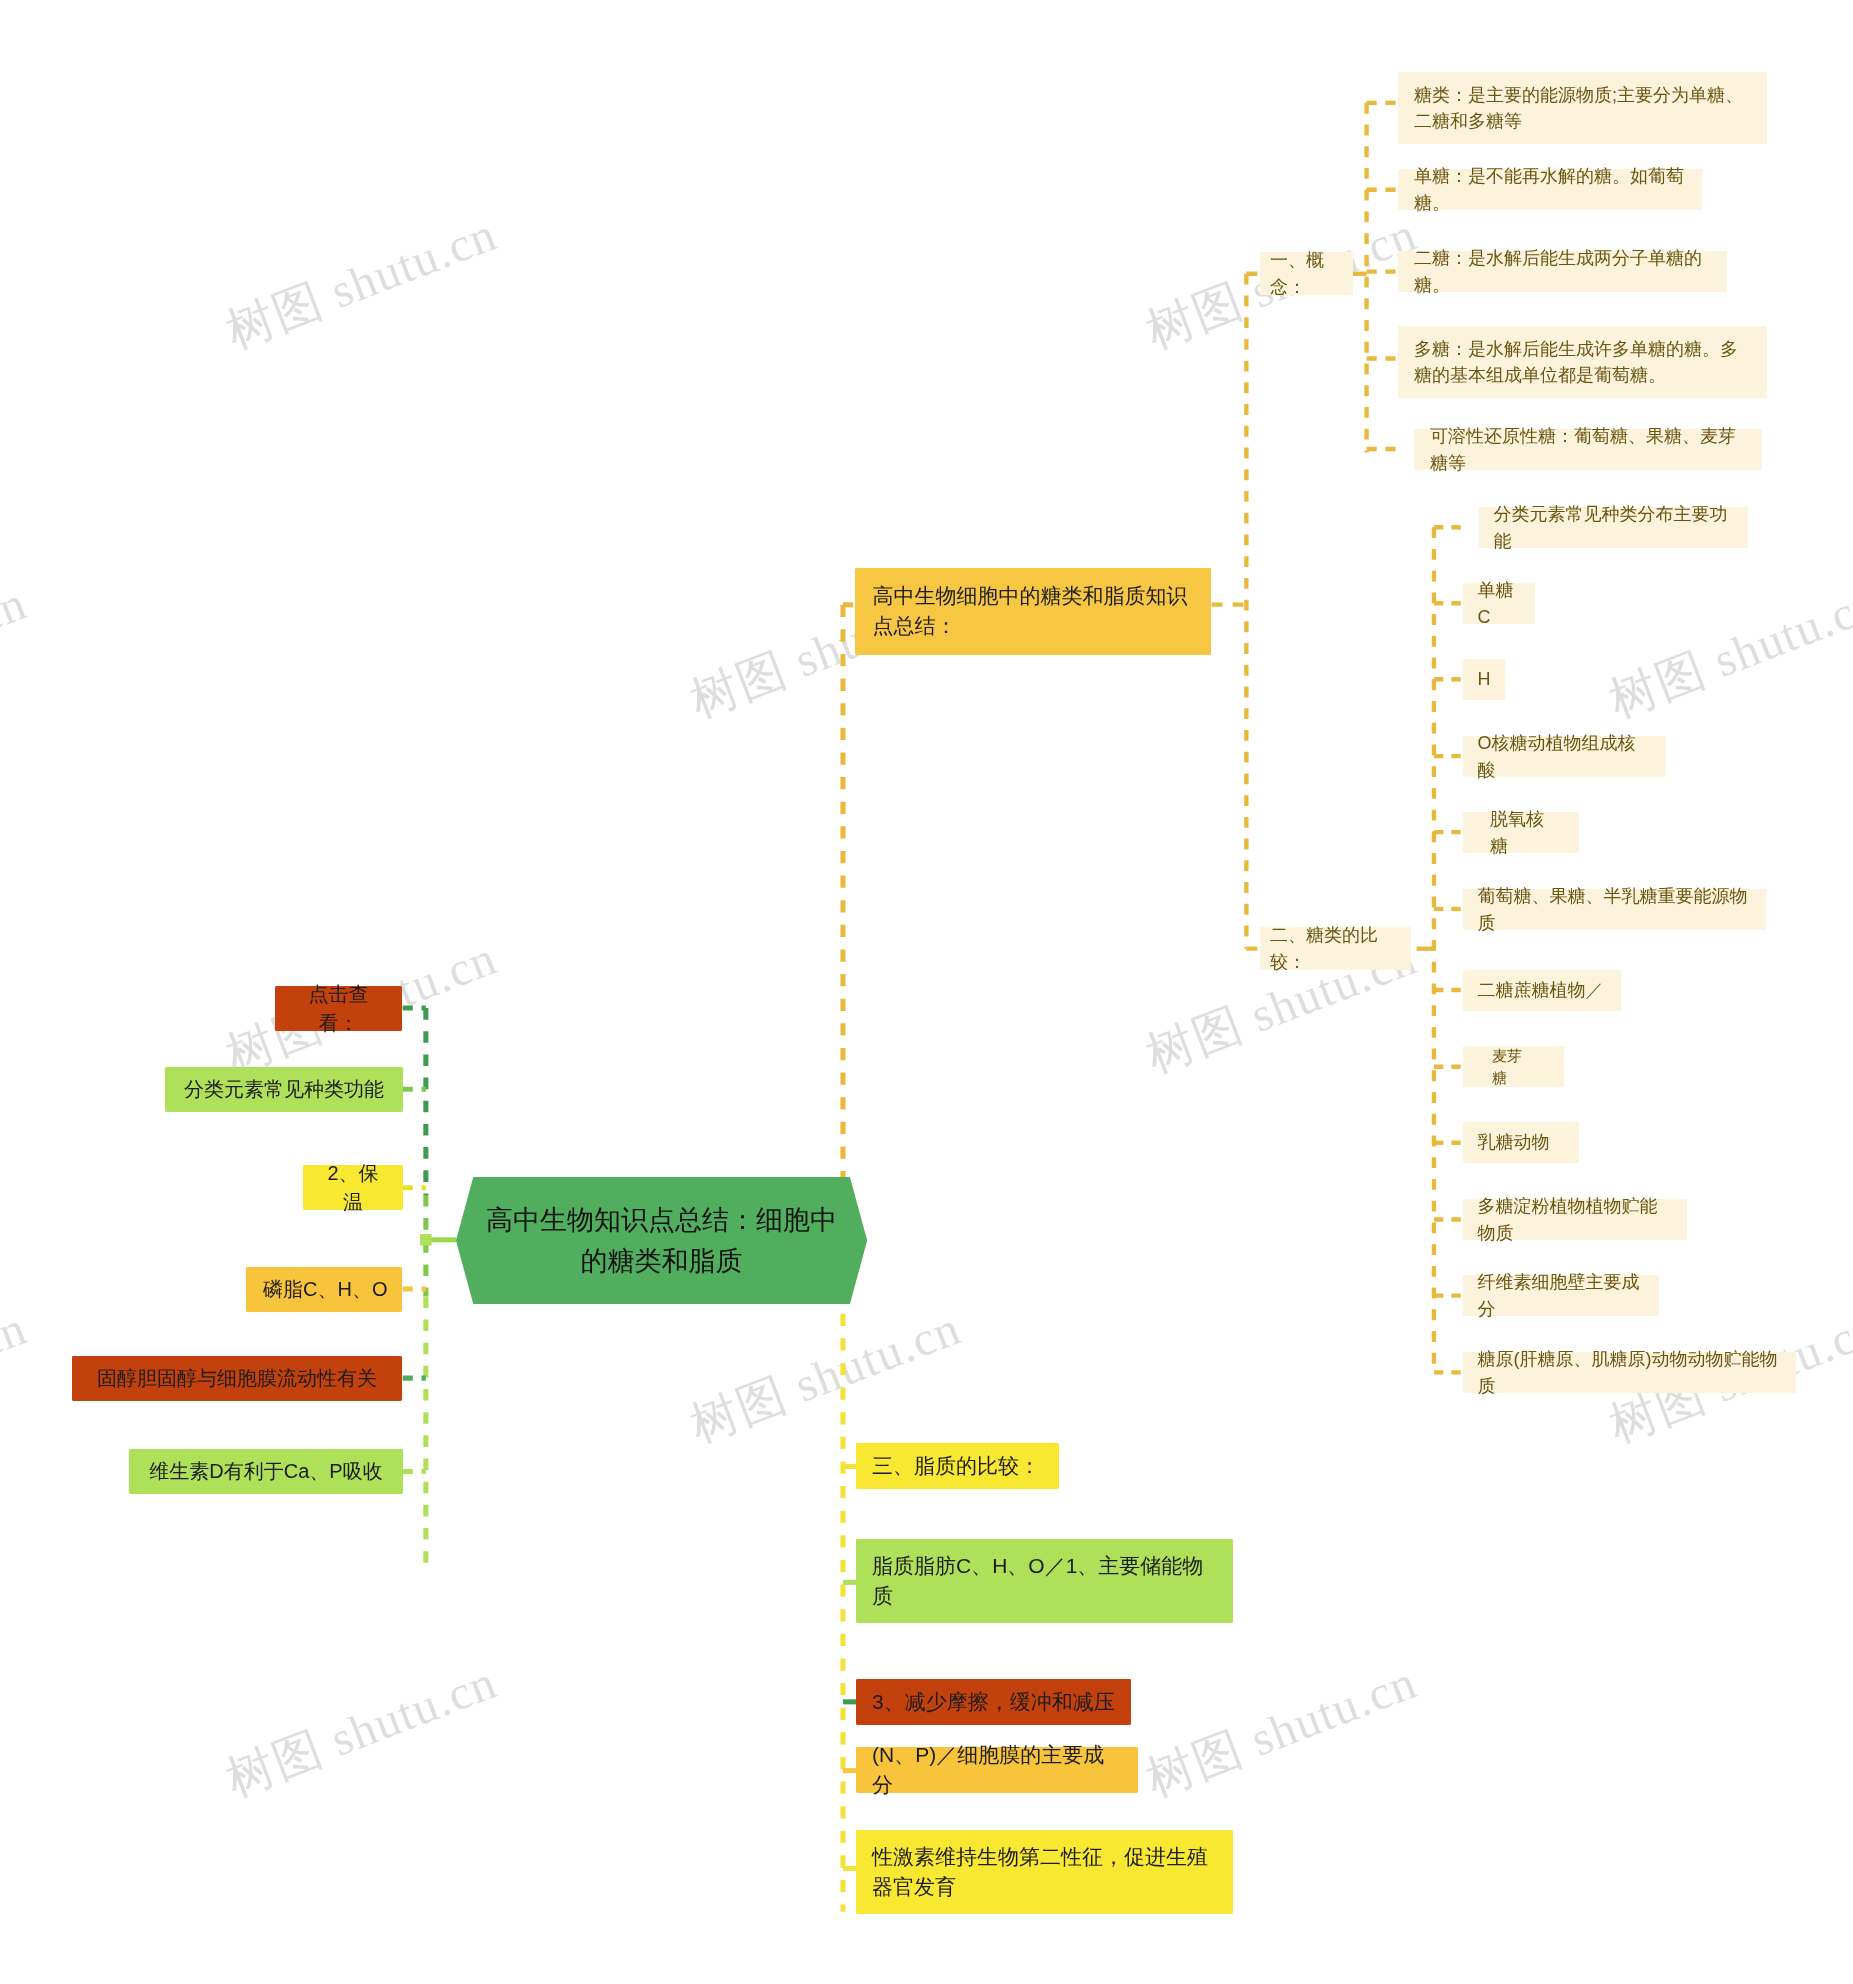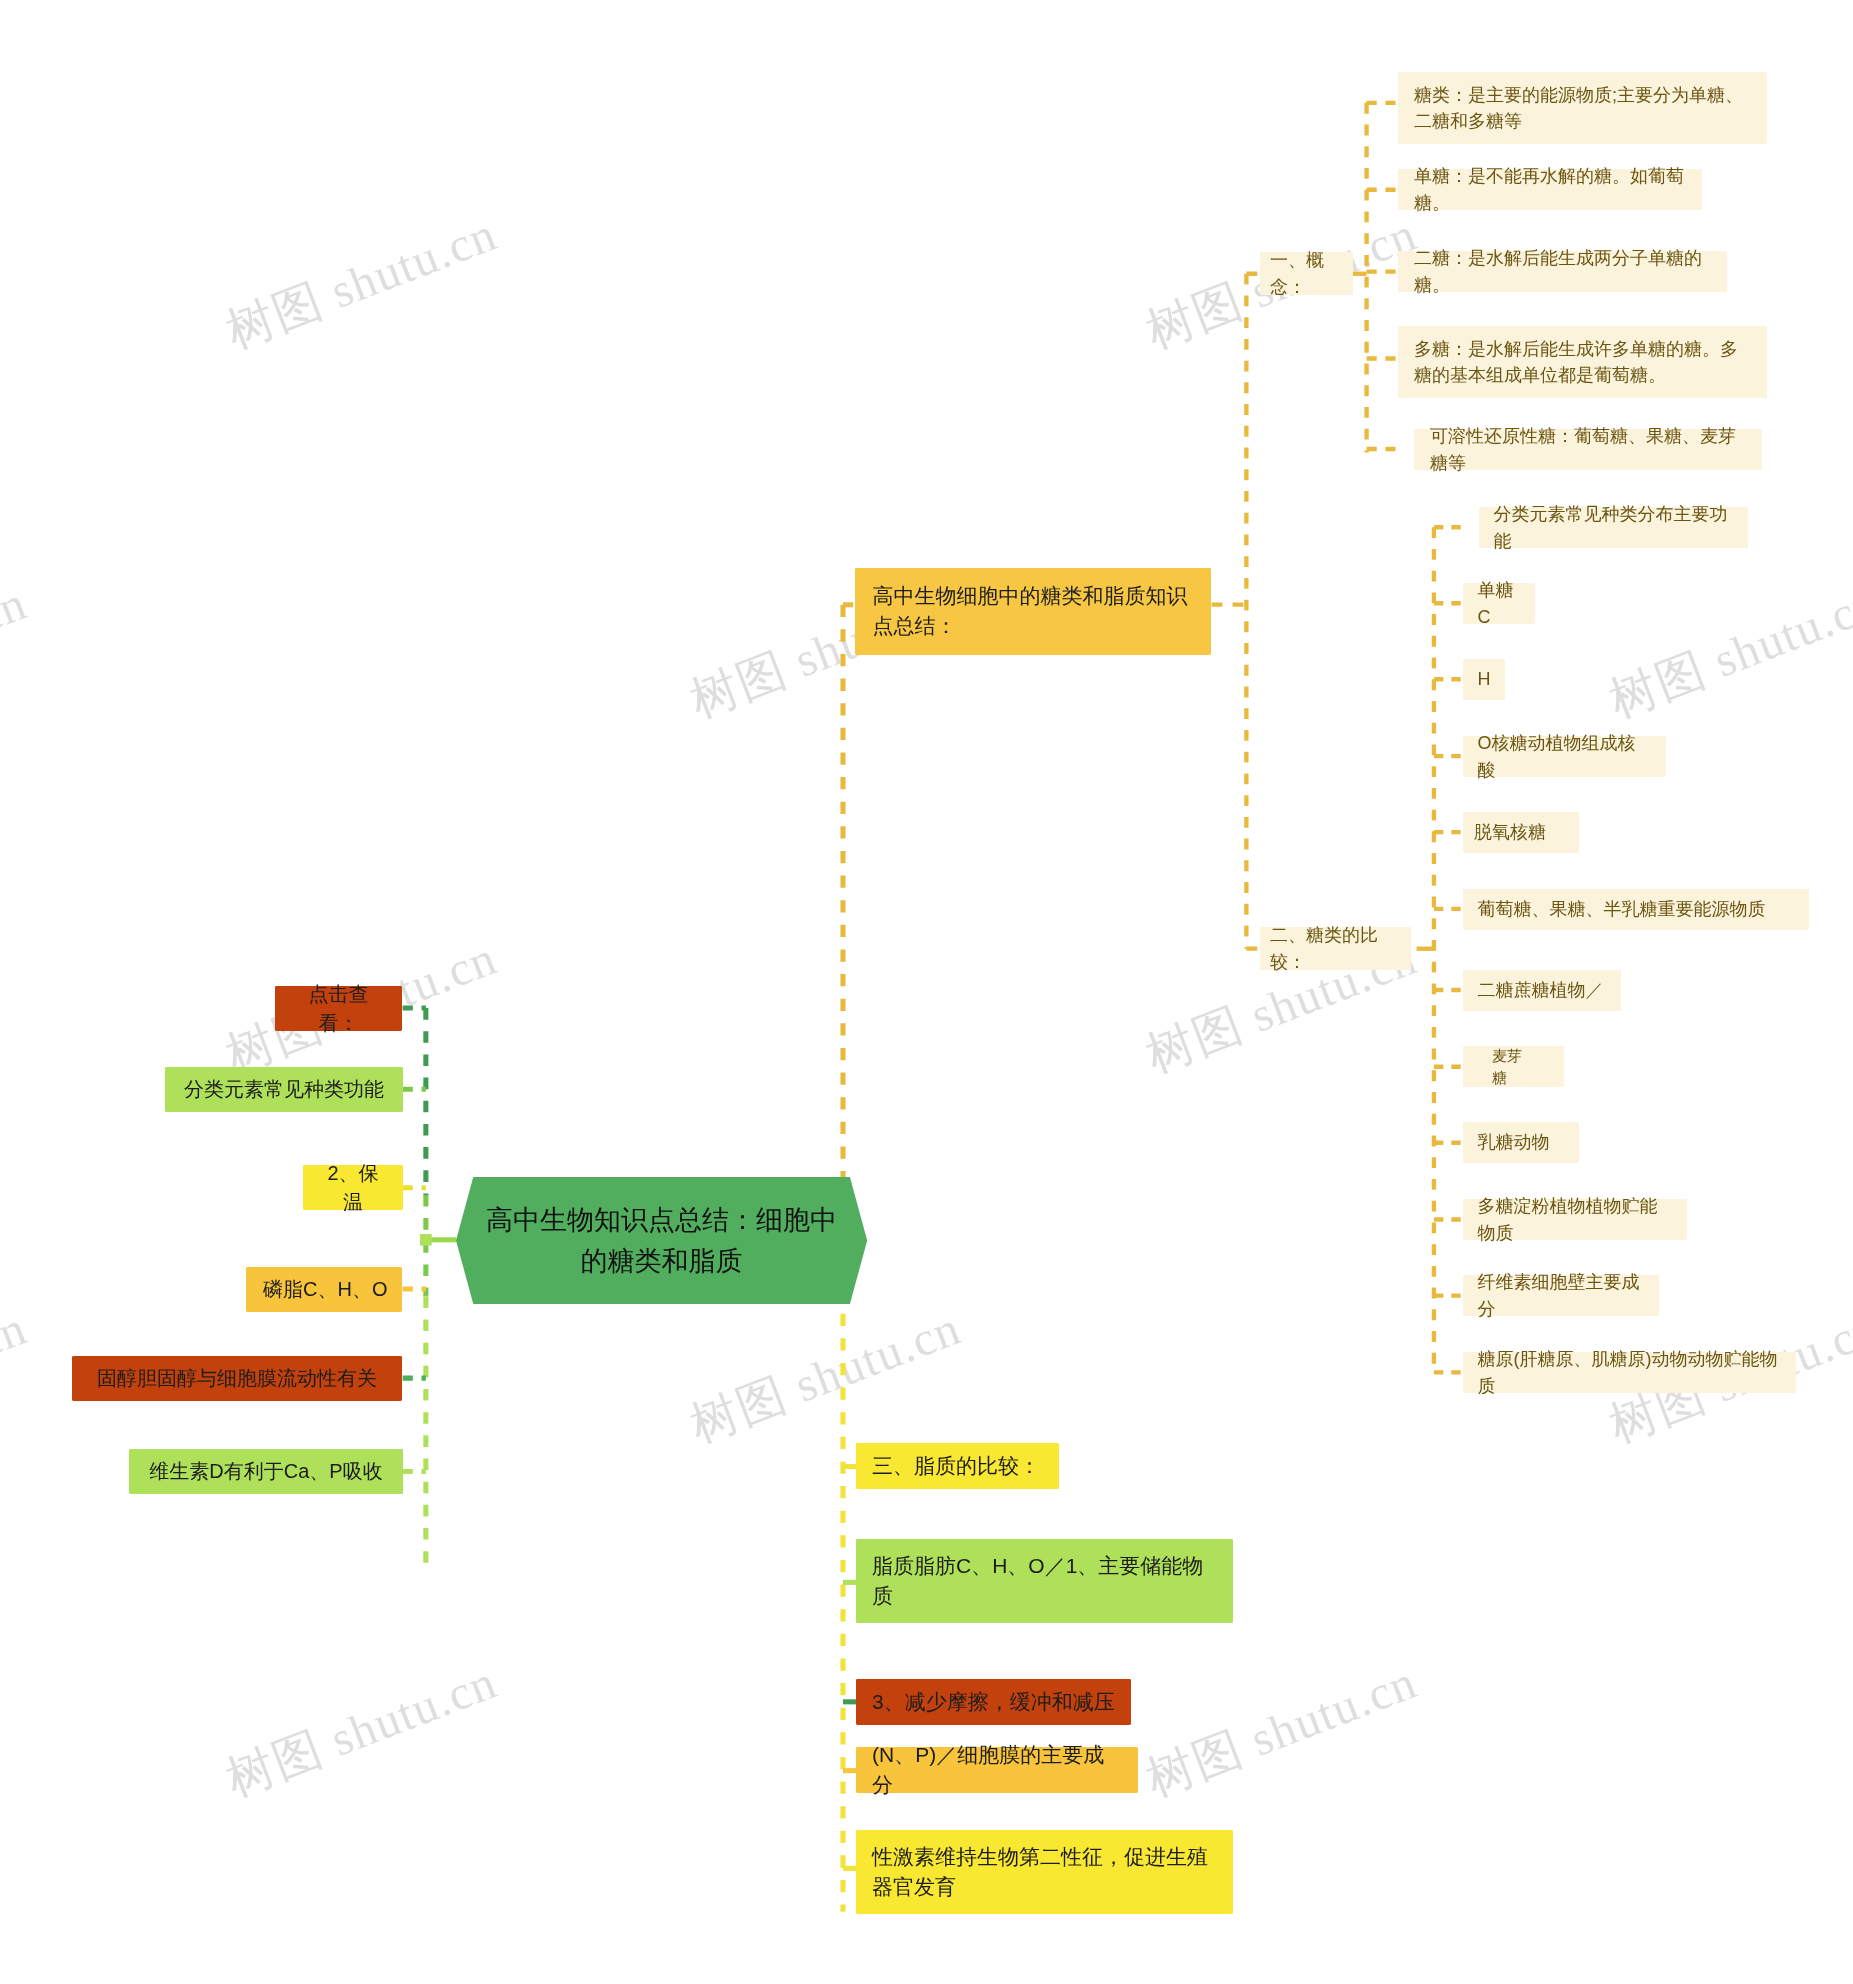--- a/index.html
+++ b/index.html
@@ -184,24 +184,24 @@
   </div>
   <div class="node cream" style="left:1463px;top:583px;width:72px;height:41px;padding:0 14.5px;font-size:18px;">
     <span>单糖C</span>
   </div>
   <div class="node cream" style="left:1463px;top:659px;width:42px;height:41px;padding:0 14.5px;font-size:18px;">
     <span>H</span>
   </div>
   <div class="node cream" style="left:1463px;top:736px;width:203px;height:41px;padding:0 14.5px;font-size:18px;">
     <span>O核糖动植物组成核酸</span>
   </div>
-  <div class="node cream" style="left:1463px;top:812px;width:116px;height:41px;padding:0 11px;font-size:18px;">
+  <div class="node cream" style="left:1463px;top:812px;width:116px;height:41px;padding:0 27px;font-size:18px;">
     <span>脱氧核糖</span>
   </div>
-  <div class="node cream" style="left:1463px;top:889px;width:346px;height:41px;padding:0 14.5px;font-size:18px;">
+  <div class="node cream" style="left:1463px;top:889px;width:303px;height:41px;padding:0 14.5px;font-size:18px;">
     <span>葡萄糖、果糖、半乳糖重要能源物质</span>
   </div>
   <div class="node cream" style="left:1463px;top:970px;width:158px;height:41px;padding:0 14.5px;font-size:18px;">
     <span>二糖蔗糖植物／</span>
   </div>
   <div class="node cream" style="left:1463px;top:1046px;width:101px;height:41px;padding:0 29px;font-size:15px;">
     <span>麦芽糖</span>
   </div>
   <div class="node cream" style="left:1463px;top:1122px;width:116px;height:41px;padding:0 14.5px;font-size:18px;">
     <span>乳糖动物</span>

